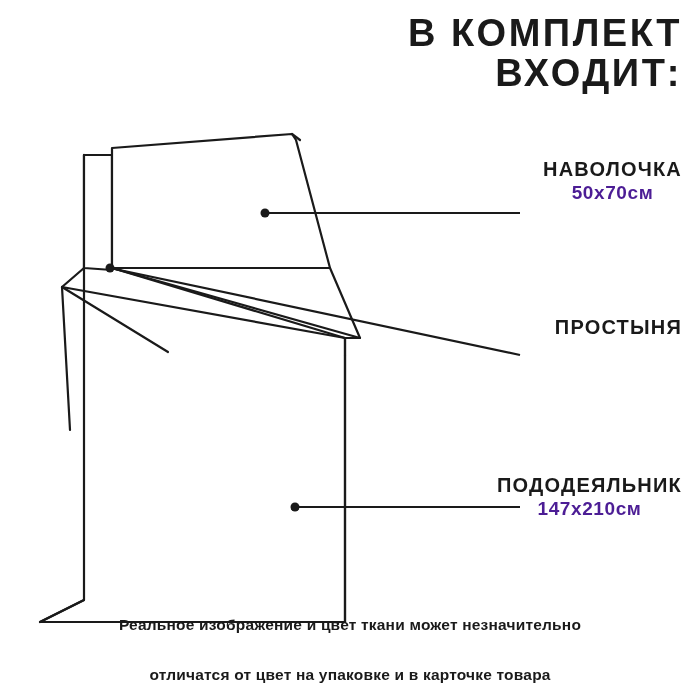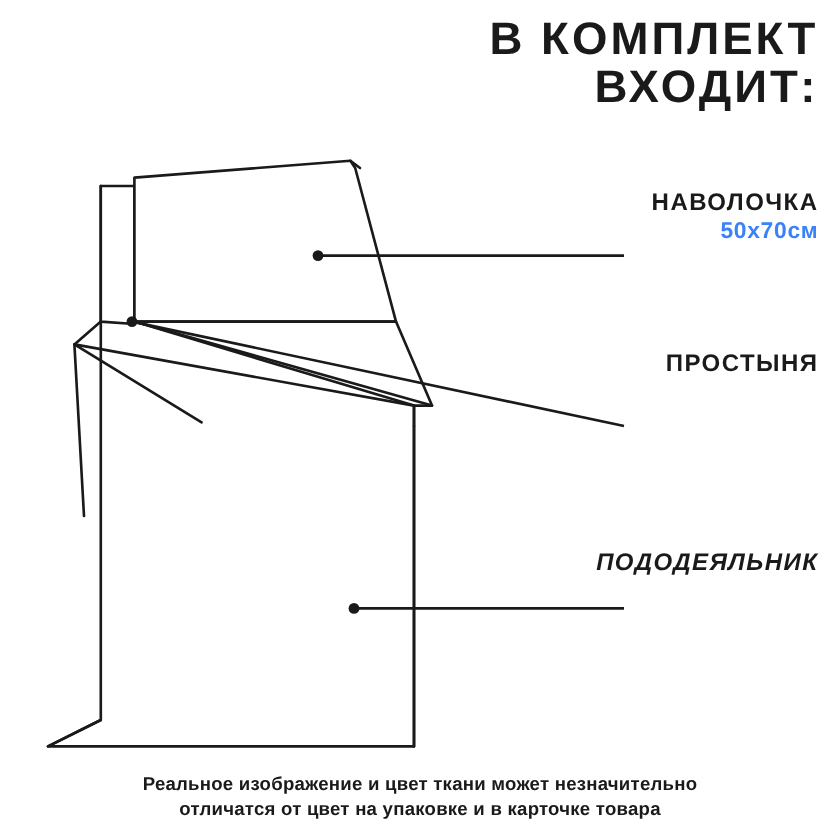--- a/index.html
+++ b/index.html
@@ -39,59 +39,60 @@
     font-weight: bold;
     letter-spacing: 2.5px;
     text-transform: uppercase;
     color: #1a1a1a;
     display: block;
     white-space: nowrap;
   }
   .label-block {
     position: absolute;
     right: 18px;
-    text-align: right;
+    text-align: center;
     line-height: 1.12;
   }
   .label-name {
     display: block;
     font-size: 20px;
     font-weight: bold;
     letter-spacing: 1.2px;
     text-transform: uppercase;
     color: #1a1a1a;
     white-space: nowrap;
   }
   .label-size {
     display: block;
     font-size: 19px;
     font-weight: bold;
     letter-spacing: 0.6px;
-    color: #3b82f6;
+    color: #4c1d95;
     white-space: nowrap;
     margin-top: 2px;
   }
   #label-pillowcase { top: 158px; }
-  #label-sheet { top: 292px; }
-  #label-duvet { top: 458px; font-style: italic; }
+  #label-sheet { top: 316px; }
+  #label-duvet { top: 474px; }
 
   .footer {
     position: absolute;
     left: 0;
     right: 0;
     bottom: 14px;
     text-align: center;
     line-height: 1.35;
   }
   .footer-line {
     display: block;
     font-size: 15.5px;
     font-weight: bold;
     color: #1a1a1a;
     letter-spacing: 0.2px;
+    margin-top: 29px;
   }
 </style>
 </head>
 <body>
 
 <div id="stage">
 
   <svg id="diagram-svg" viewBox="0 0 700 700" xmlns="http://www.w3.org/2000/svg">
     <g fill="none" stroke="#1a1a1a" stroke-width="2.2" stroke-linejoin="round" stroke-linecap="round">
 
@@ -136,20 +137,21 @@
     <span class="label-name">Наволочка</span>
     <span class="label-size">50х70см</span>
   </div>
 
   <div class="label-block" id="label-sheet">
     <span class="label-name">Простыня</span>
   </div>
 
   <div class="label-block" id="label-duvet">
     <span class="label-name">Пододеяльник</span>
+    <span class="label-size">147х210см</span>
   </div>
 
   <div class="footer">
     <span class="footer-line">Реальное изображение и цвет ткани может незначительно</span>
     <span class="footer-line">отличатся от цвет на упаковке и в карточке товара</span>
   </div>
 
 </div>
 
 </body></html>

